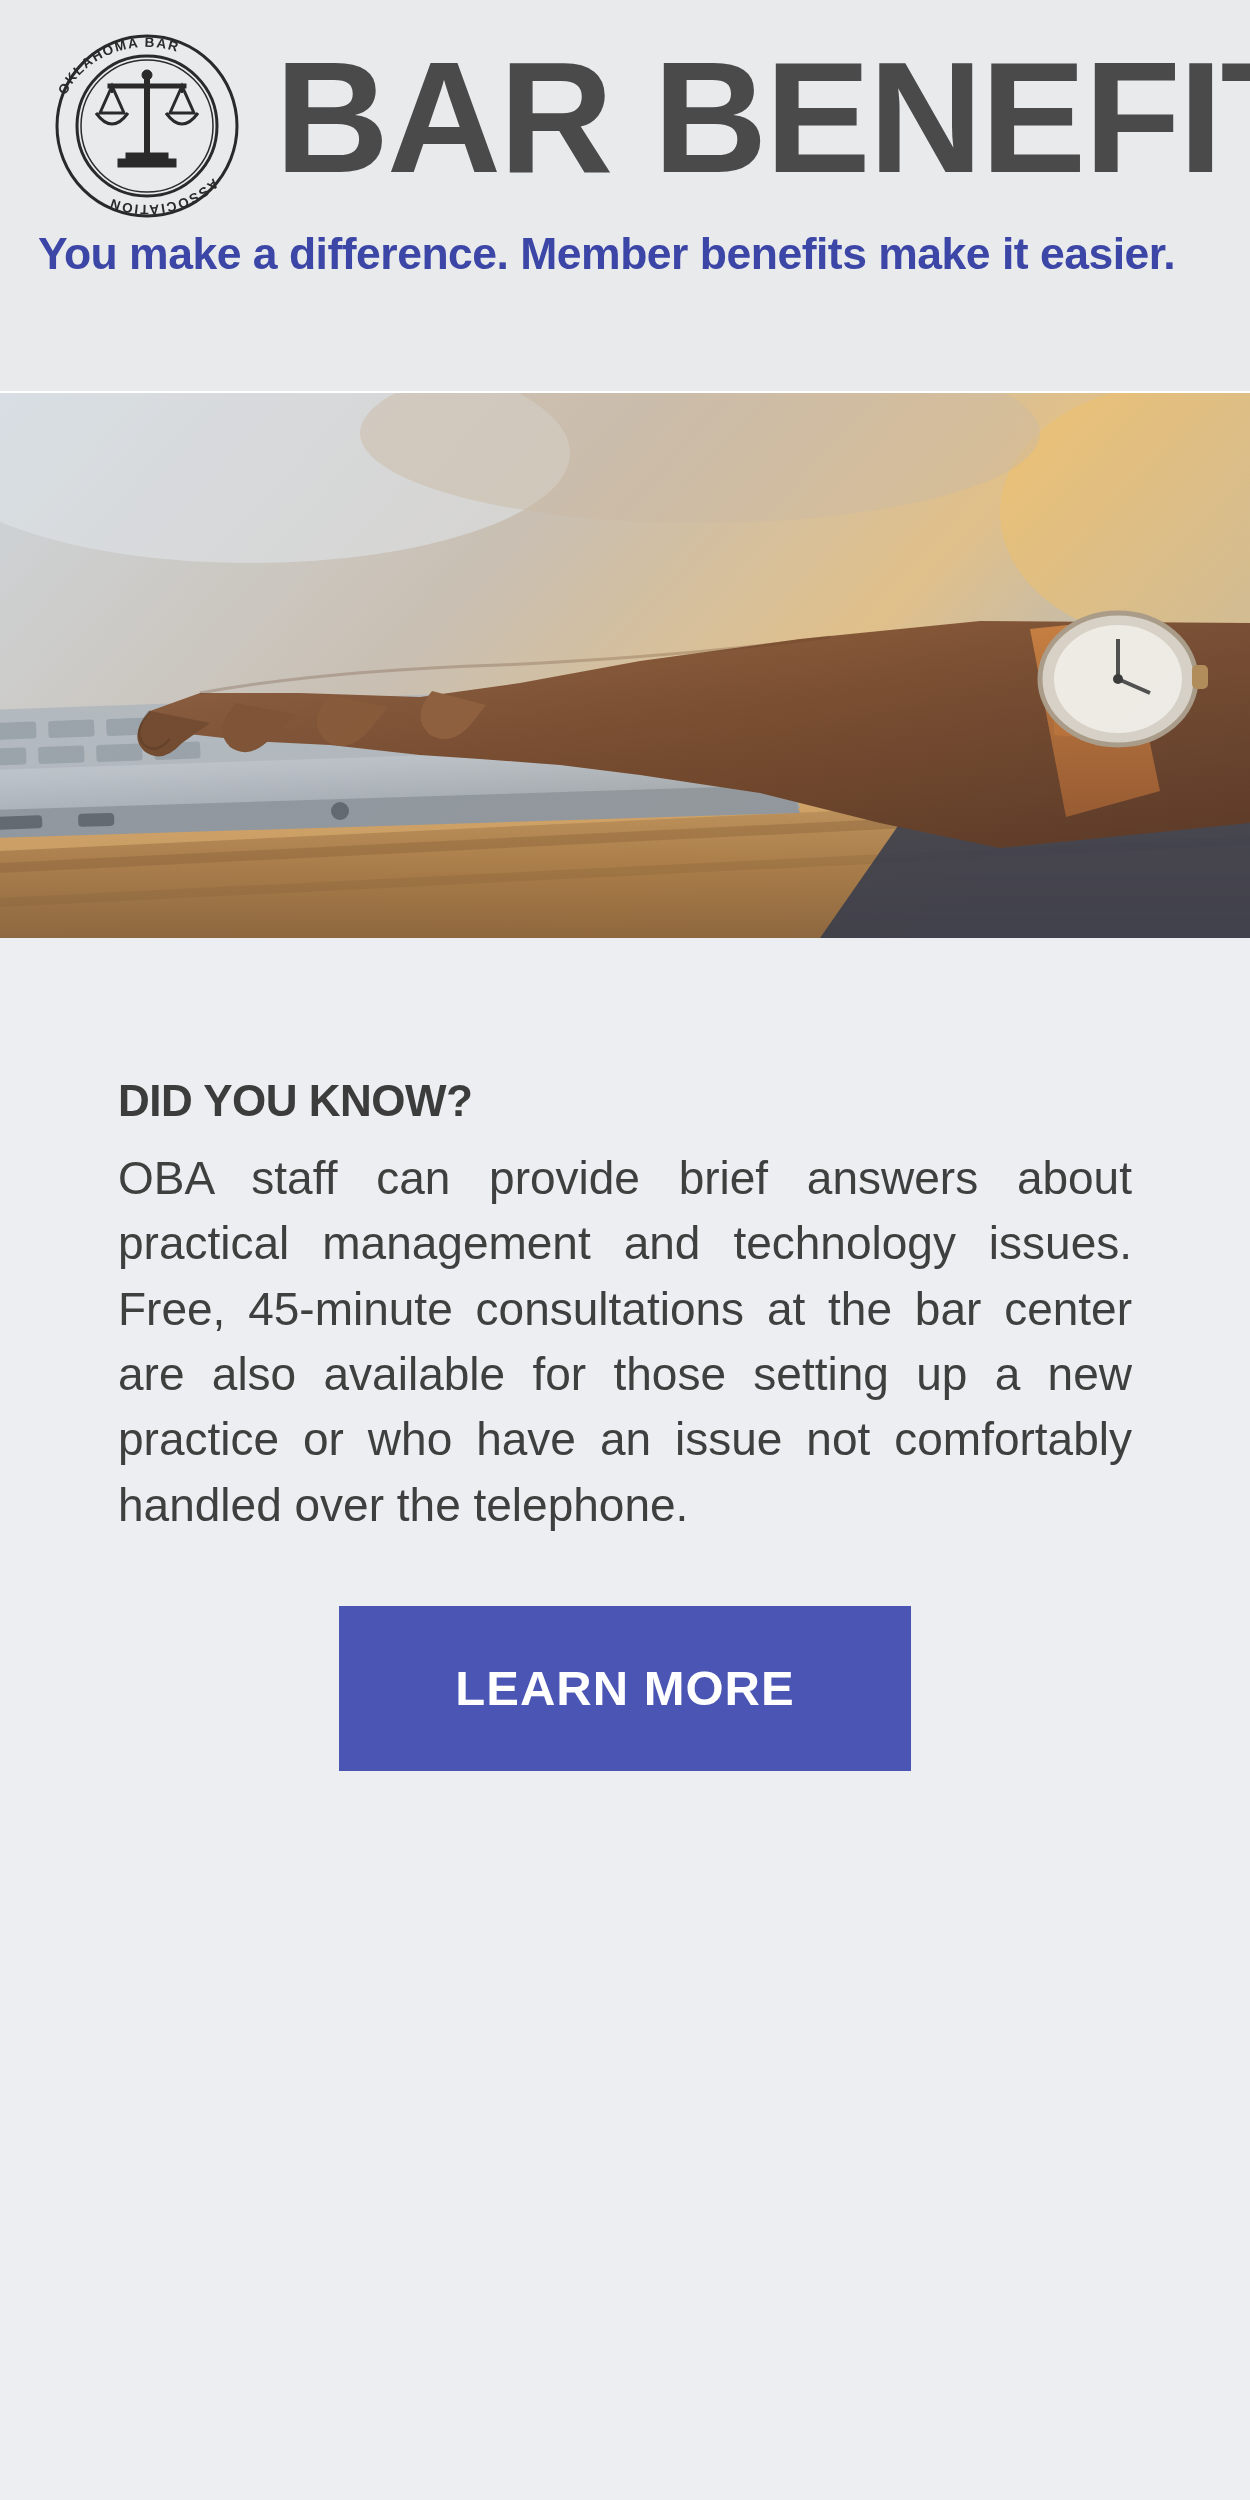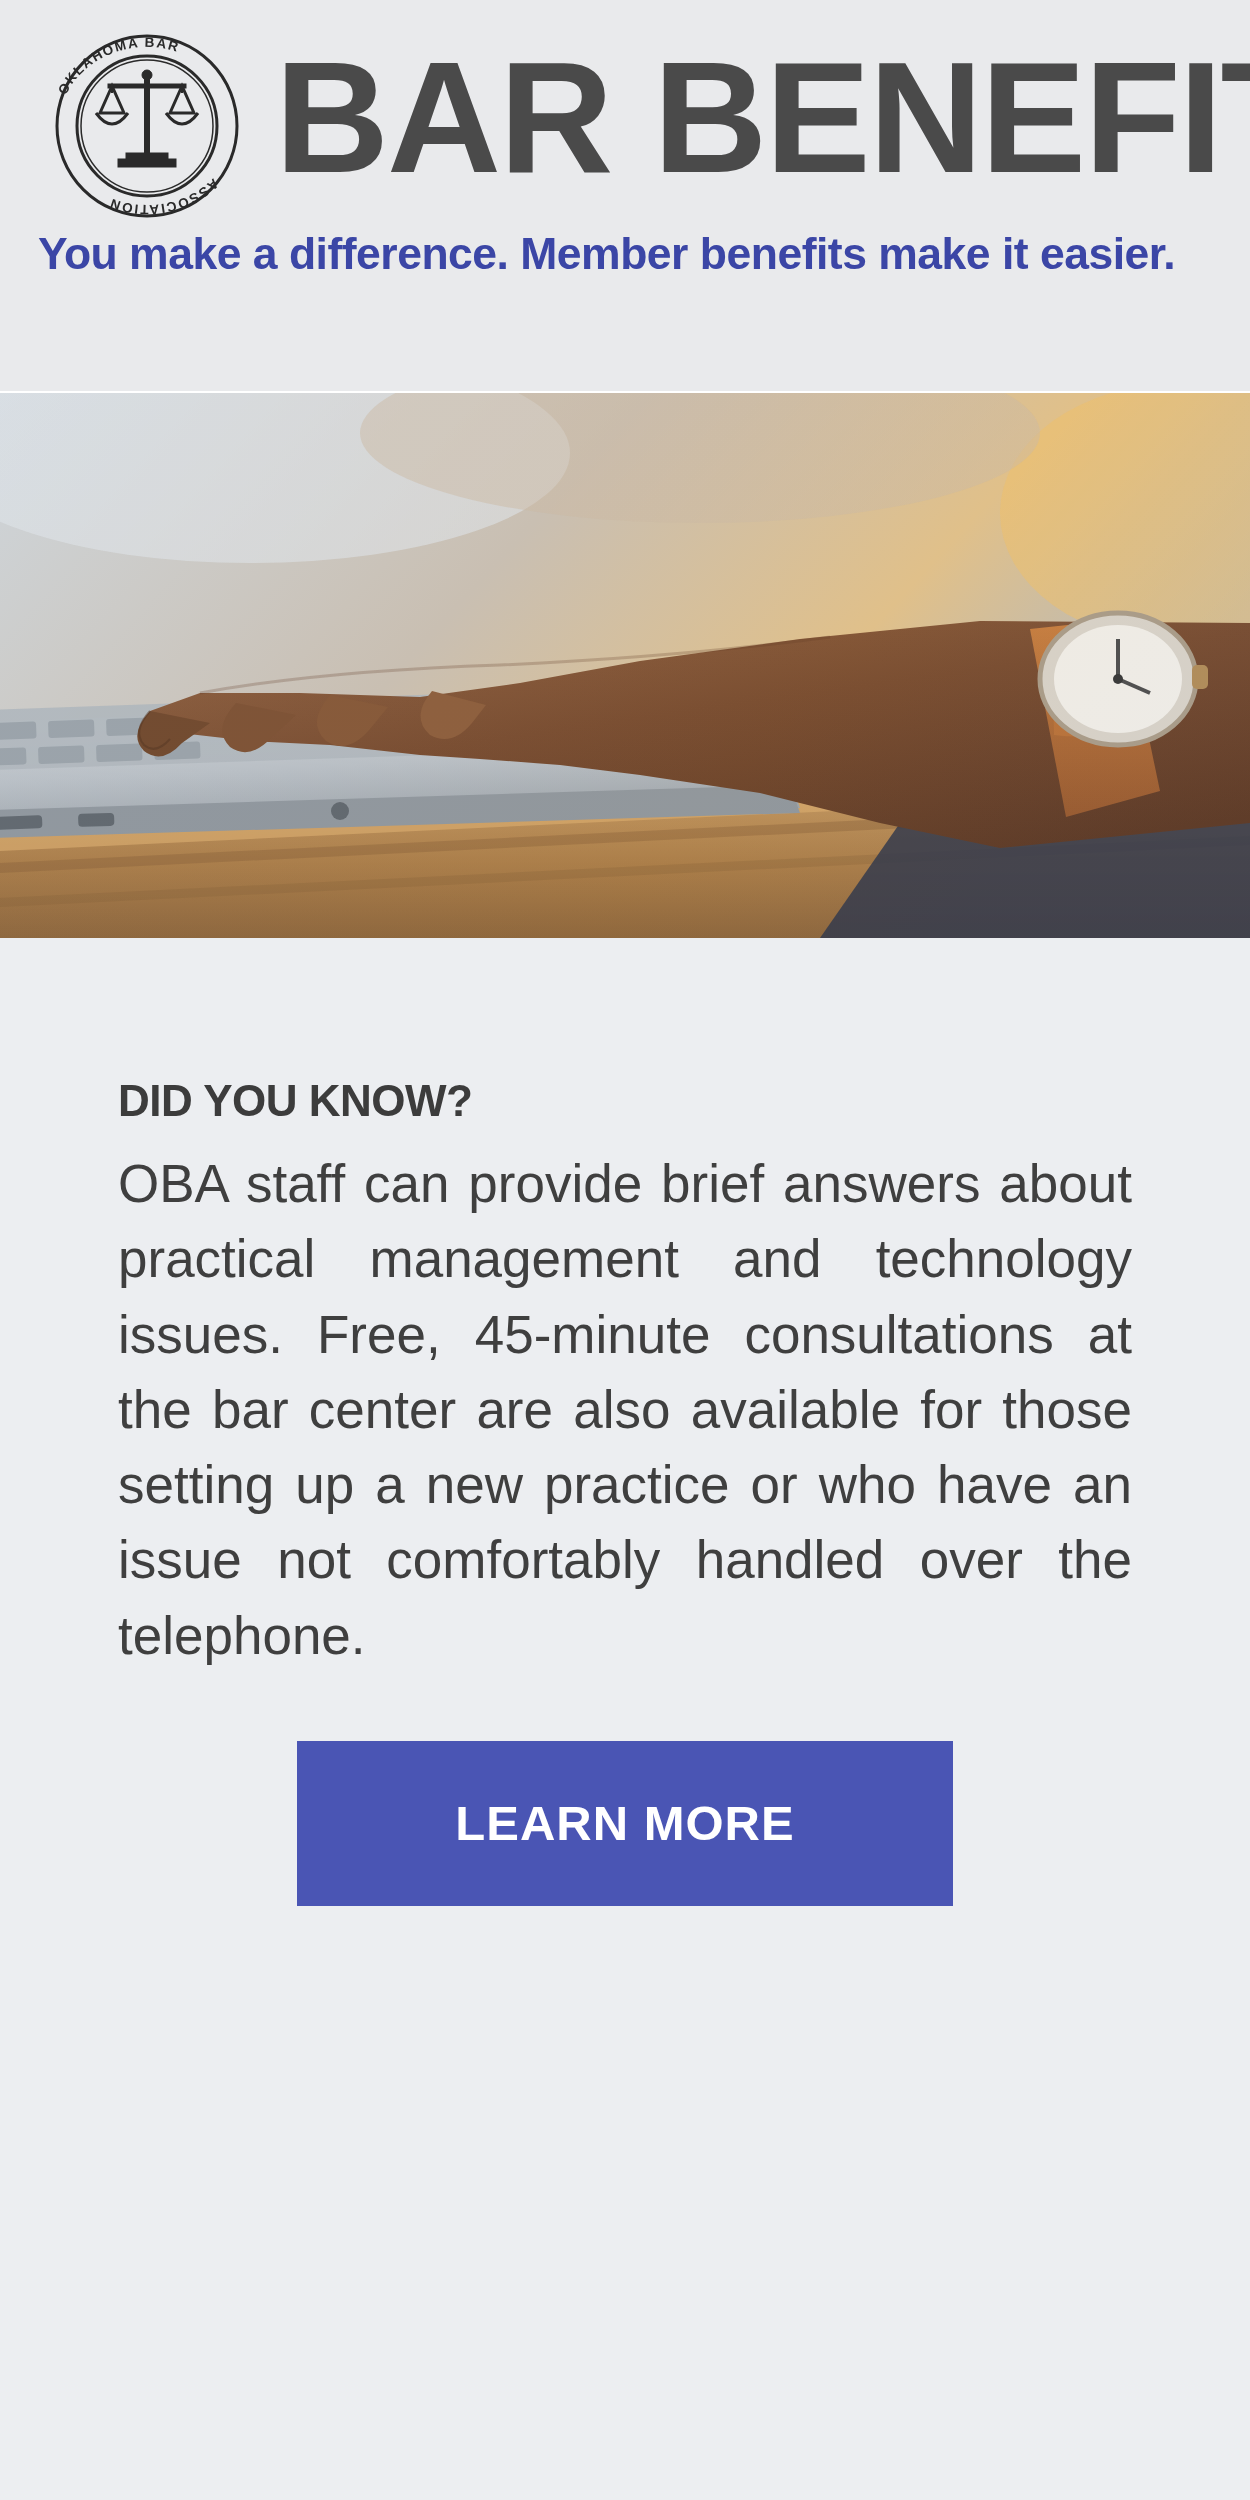--- a/index.html
+++ b/index.html
@@ -92,38 +92,38 @@
     font-family: "Liberation Sans", sans-serif;
     font-weight: bold;
     font-size: 44px;
     letter-spacing: -0.5px;
     color: #3c3c3c;
     text-transform: uppercase;
   }
   .body-copy {
     margin-top: 20px;
     font-family: "Liberation Sans", sans-serif;
-    font-size: 53px;
+    font-size: 46px;
     line-height: 1.42;
     color: #3f3f3f;
     text-align: justify;
     text-justify: inter-word;
     max-width: 1020px;
   }
   .cta-wrap {
     margin-top: 68px;
     display: flex;
     justify-content: center;
     padding-bottom: 80px;
   }
   .cta-button {
     display: inline-flex;
     align-items: center;
     justify-content: center;
-    width: 656px;
+    width: 572px;
     height: 165px;
     background: #4a55b4;
     color: #ffffff;
     font-family: "Liberation Sans", sans-serif;
     font-weight: bold;
     font-size: 49px;
     letter-spacing: 1px;
     text-transform: uppercase;
     border: none;
     cursor: pointer;

